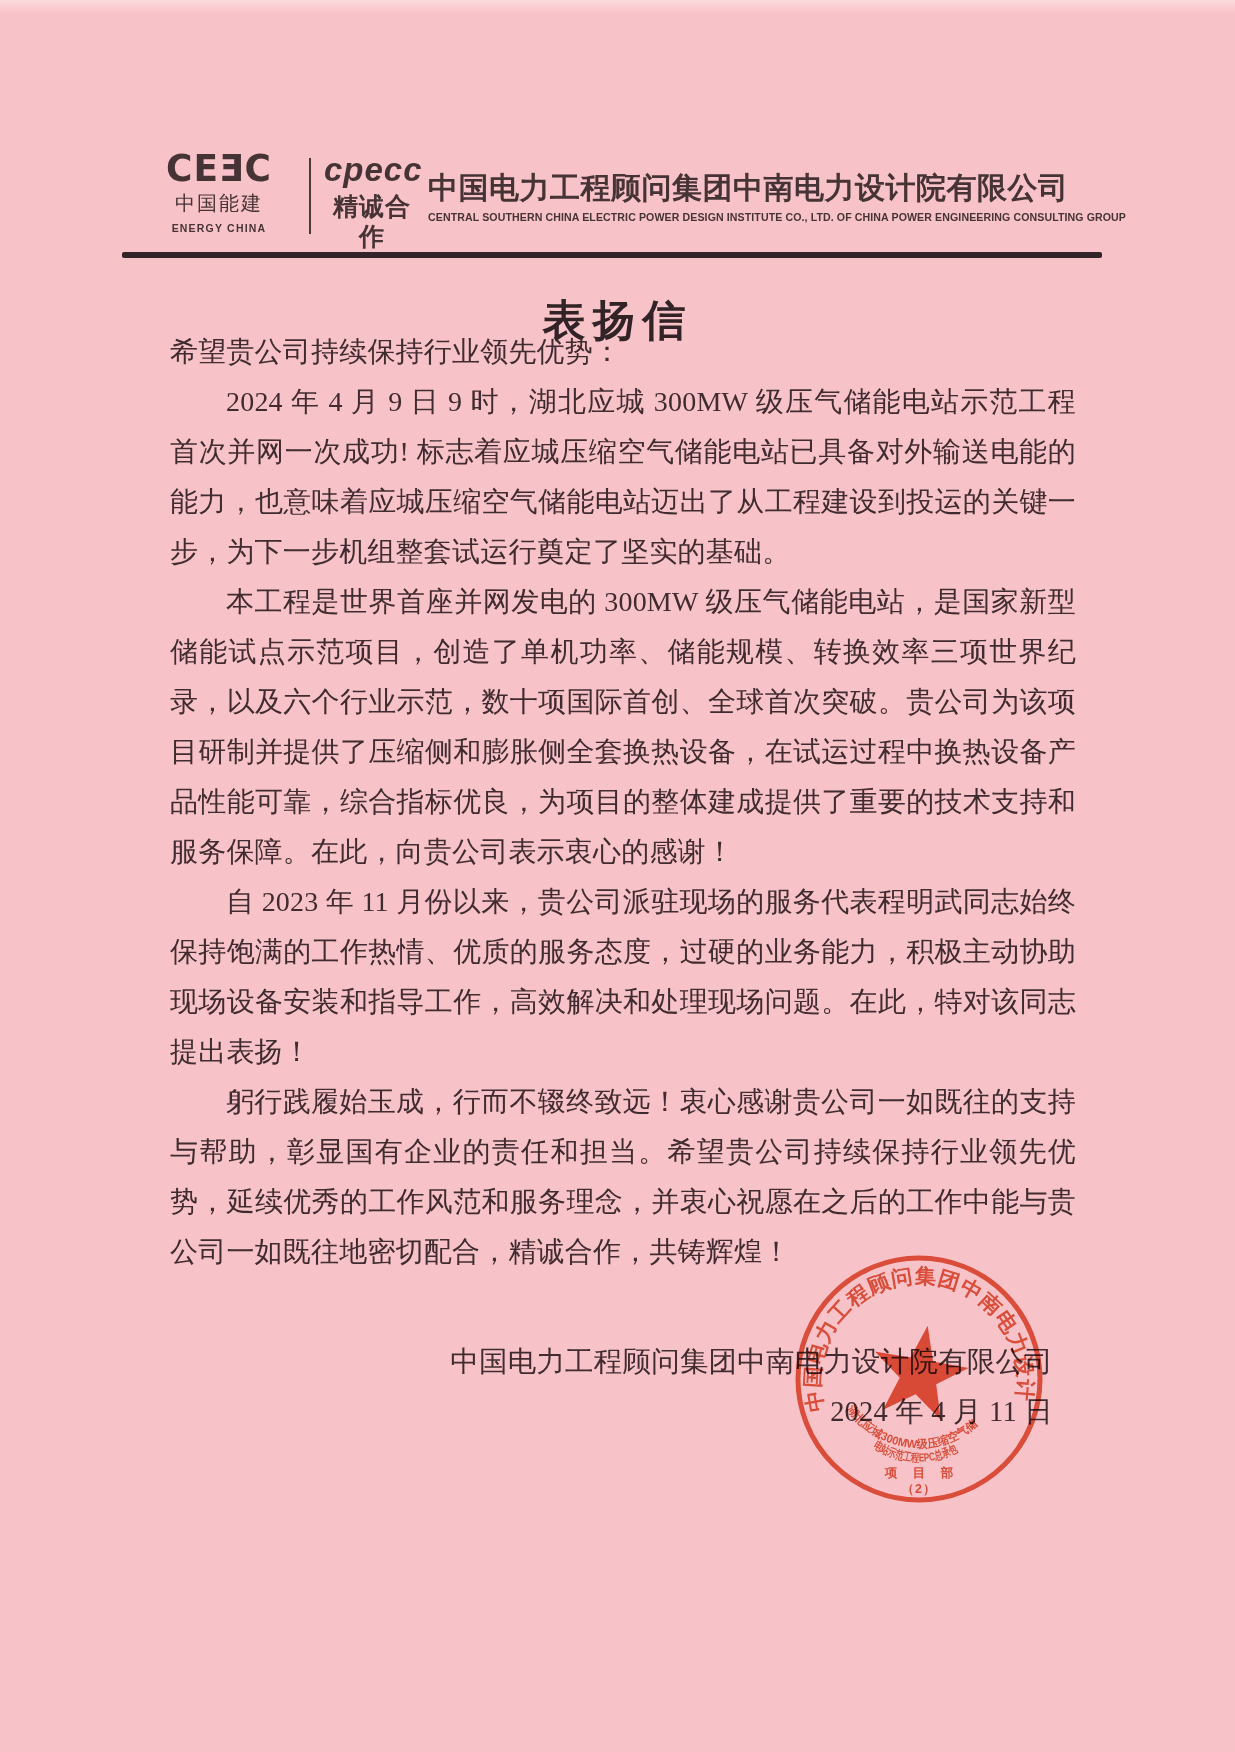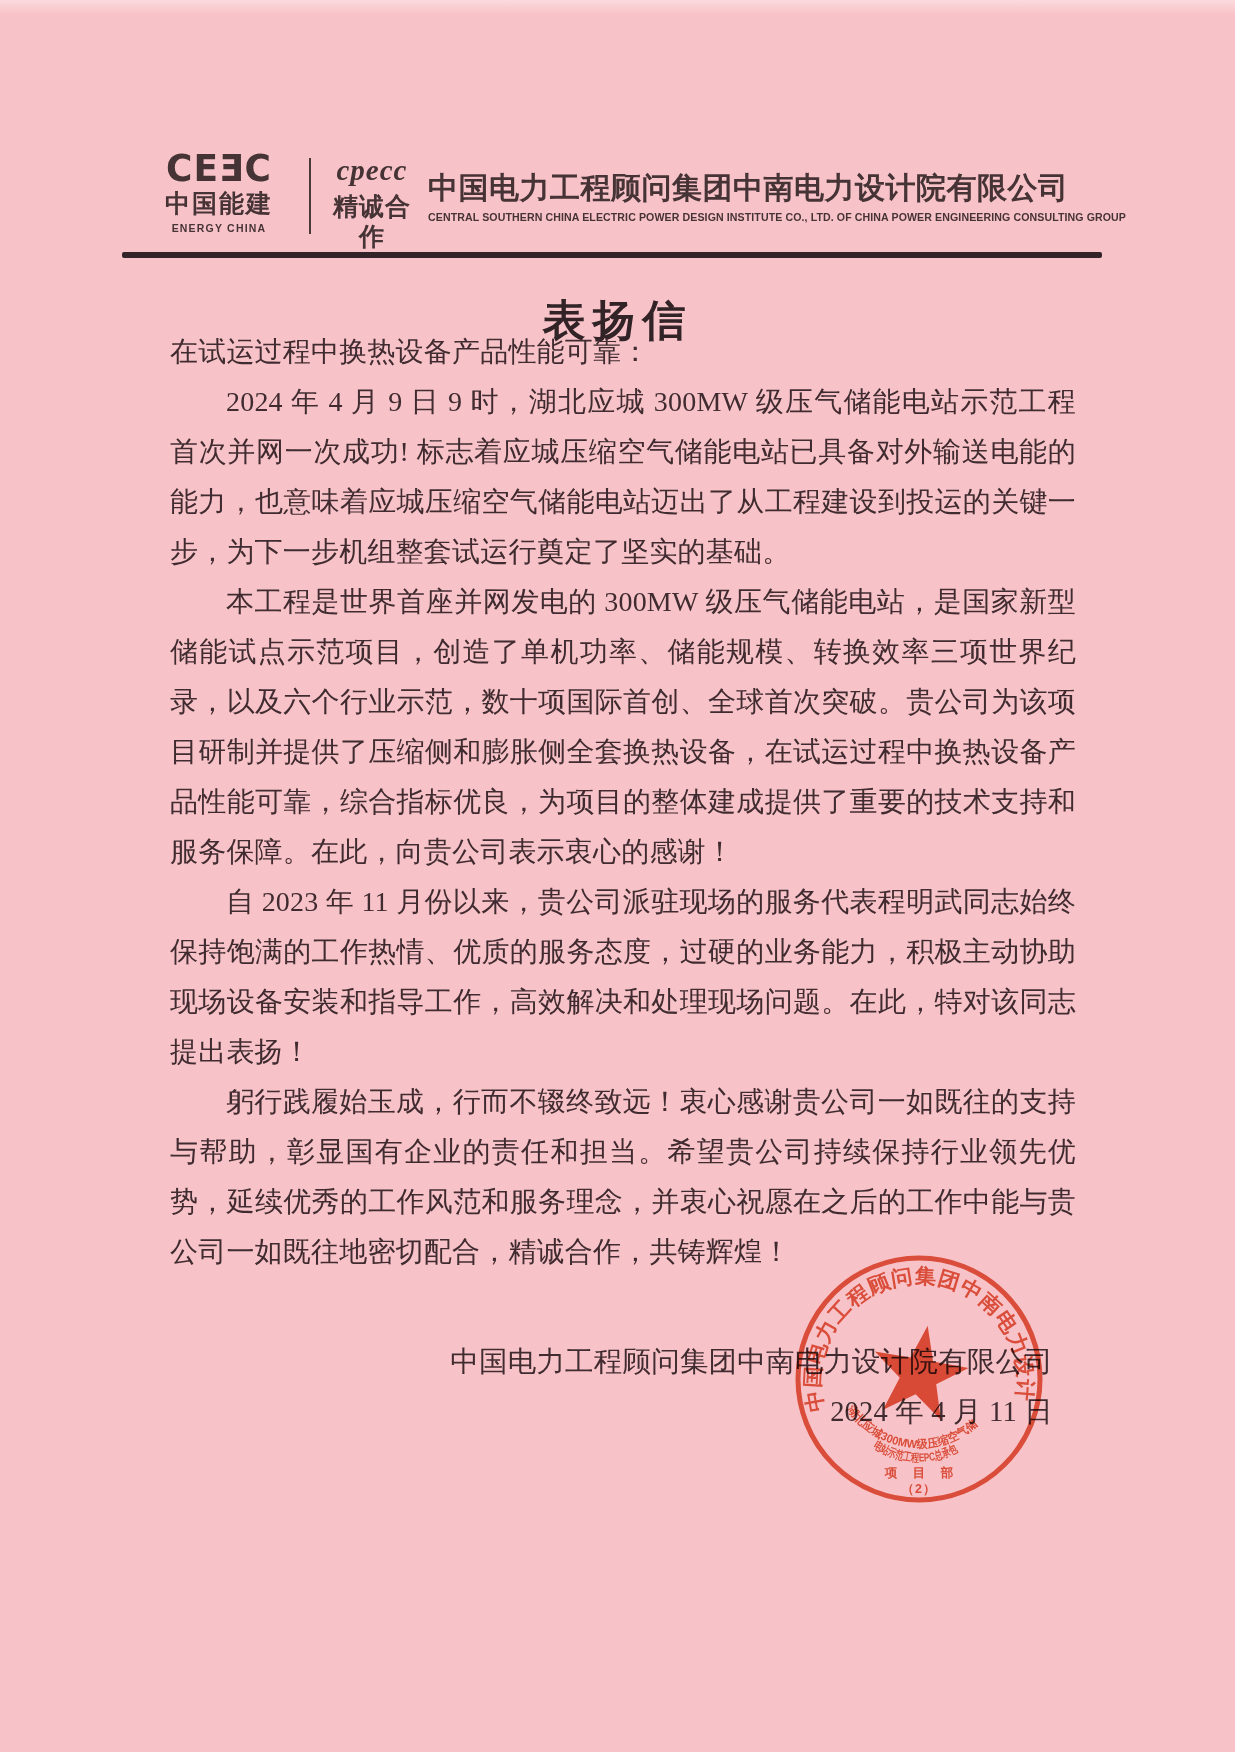--- a/index.html
+++ b/index.html
@@ -14,27 +14,27 @@
     background:linear-gradient(#fbdadd, rgba(251,218,221,0));
   }
 
   
   .letterhead { position:absolute; left:0; top:0; width:100%; }
   .logo-energy { position:absolute; left:138px; top:150px; width:162px; text-align:center; color:#463335; }
   .logo-energy .glyph {
     font-family:"DejaVu Sans","Liberation Sans",sans-serif;
     font-weight:900; font-size:36px; line-height:38px; letter-spacing:1px; transform:scaleY(1.04);
   }
-  .logo-energy .cn { font-family:"Liberation Sans",sans-serif; font-weight:700; font-size:25px; line-height:30px; letter-spacing:2px; }
+  .logo-energy .cn { font-family:"Liberation Sans",sans-serif; font-weight:400; font-size:20px; line-height:30px; letter-spacing:2px; }
   .logo-energy .en { font-family:"Liberation Sans",sans-serif; font-weight:700; font-size:10.5px; letter-spacing:1.2px; margin-top:4px; }
   .logo-divider { position:absolute; left:309px; top:158px; width:2px; height:76px; background:#4a393b; }
   .logo-cpecc { position:absolute; left:324px; top:153px; width:96px; text-align:center; color:#463335; }
   .logo-cpecc .glyph {
-    font-family:Liberation Serif, serif;
-    font-weight:900; font-style:italic; font-size:29px; line-height:34px; letter-spacing:1px;
+    font-family:Liberation Sans, sans-serif;
+    font-weight:900; font-style:italic; font-size:33px; line-height:34px; letter-spacing:1px;
   }
   .logo-cpecc .cn { font-family:"Liberation Sans",sans-serif; font-weight:700; font-size:25px; line-height:30px; letter-spacing:1px; margin-top:4px; }
   .org { position:absolute; left:428px; top:170px; color:#463335; }
   .org .cn {
     font-family:"Liberation Sans",sans-serif; font-weight:700;
     font-size:30px; line-height:36px; letter-spacing:0.5px; white-space:nowrap;
   }
   .org .en {
     font-family:"Liberation Sans",sans-serif; font-weight:700;
     font-size:10.6px; letter-spacing:0.1px; margin-top:5px; white-space:nowrap;text-align:center;
@@ -92,21 +92,21 @@
     <div class="org">
       <div class="cn">中国电力工程顾问集团中南电力设计院有限公司</div>
       <div class="en">CENTRAL SOUTHERN CHINA ELECTRIC POWER DESIGN INSTITUTE CO., LTD. OF CHINA POWER ENGINEERING CONSULTING GROUP</div>
     </div>
     <div class="head-rule"></div>
   </div>
 
   <div class="title">表扬信</div>
 
   <div class="body-text">
-    <p class="salutation">在试运过程中换热设备产品性能可靠：</p>
+    <p class="salutation">希望贵公司持续保持行业领先优势：</p>
     <p class="para">2024 年 4 月 9 日 9 时，湖北应城 300MW 级压气储能电站示范工程首次并网一次成功! 标志着应城压缩空气储能电站已具备对外输送电能的能力，也意味着应城压缩空气储能电站迈出了从工程建设到投运的关键一步，为下一步机组整套试运行奠定了坚实的基础。</p>
     <p class="para">本工程是世界首座并网发电的 300MW 级压气储能电站，是国家新型储能试点示范项目，创造了单机功率、储能规模、转换效率三项世界纪录，以及六个行业示范，数十项国际首创、全球首次突破。贵公司为该项目研制并提供了压缩侧和膨胀侧全套换热设备，在试运过程中换热设备产品性能可靠，综合指标优良，为项目的整体建成提供了重要的技术支持和服务保障。在此，向贵公司表示衷心的感谢！</p>
     <p class="para">自 2023 年 11 月份以来，贵公司派驻现场的服务代表程明武同志始终保持饱满的工作热情、优质的服务态度，过硬的业务能力，积极主动协助现场设备安装和指导工作，高效解决和处理现场问题。在此，特对该同志提出表扬！</p>
     <p class="para">躬行践履始玉成，行而不辍终致远！衷心感谢贵公司一如既往的支持与帮助，彰显国有企业的责任和担当。希望贵公司持续保持行业领先优势，延续优秀的工作风范和服务理念，并衷心祝愿在之后的工作中能与贵公司一如既往地密切配合，精诚合作，共铸辉煌！</p>
   </div>
 
   <div class="signature">
     <div>中国电力工程顾问集团中南电力设计院有限公司</div>
     <div>2024 年 4 月 11 日</div>
   </div>

